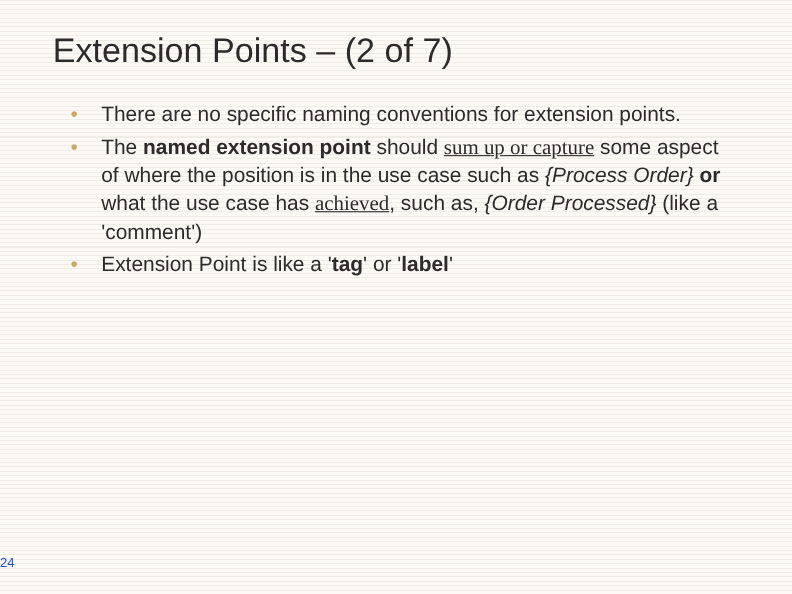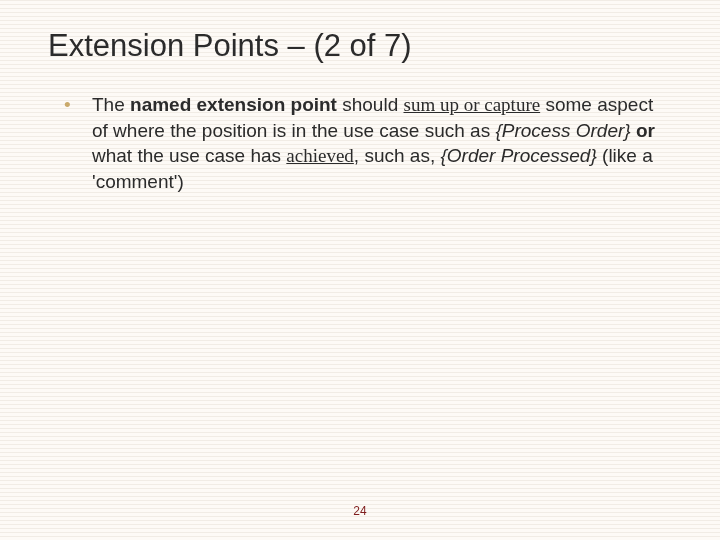--- a/index.html
+++ b/index.html
@@ -58,40 +58,45 @@
     font-size: 19px;
   }
   .b { font-weight: 700; }
   .u { text-decoration: underline; font-family: Liberation Serif, serif; }
   .i { font-style: italic; }
   .pagenum {
     position: absolute;
     bottom: 22px;
     left: 0;
     right: 0;
-    text-align: center;
     font-size: 12px;
-    color: #7f1d1d;
+    color: #1d4ed8;
   }
 </style>
 </head>
 <body>
 
 <div class="ruled"></div>
 
 <div class="slide">
 
   <h1 class="title">Extension Points – (2 of 7)</h1>
 
   <ul class="bullets">
 
+    <li>
+      <span>There are no specific naming conventions for extension points.</span>
+    </li>
 
     <li>
       <span>The </span><span class="b">named extension point</span><span> should </span><span class="u">sum up or capture</span><span> some aspect of where the position is in the use case such as </span><span class="i">{Process Order}</span><span> </span><span class="b">or</span><span> what the use case has </span><span class="u">achieved</span><span>, such as,   </span><span class="i">{Order Processed}</span><span> (like a 'comment')</span>
     </li>
 
+    <li>
+      <span>Extension Point is like a '</span><span class="b">tag</span><span>' or '</span><span class="b">label</span><span>'</span>
+    </li>
 
 
   </ul>
 
   <div class="pagenum">24</div>
 
 </div>
 
 </body></html>

